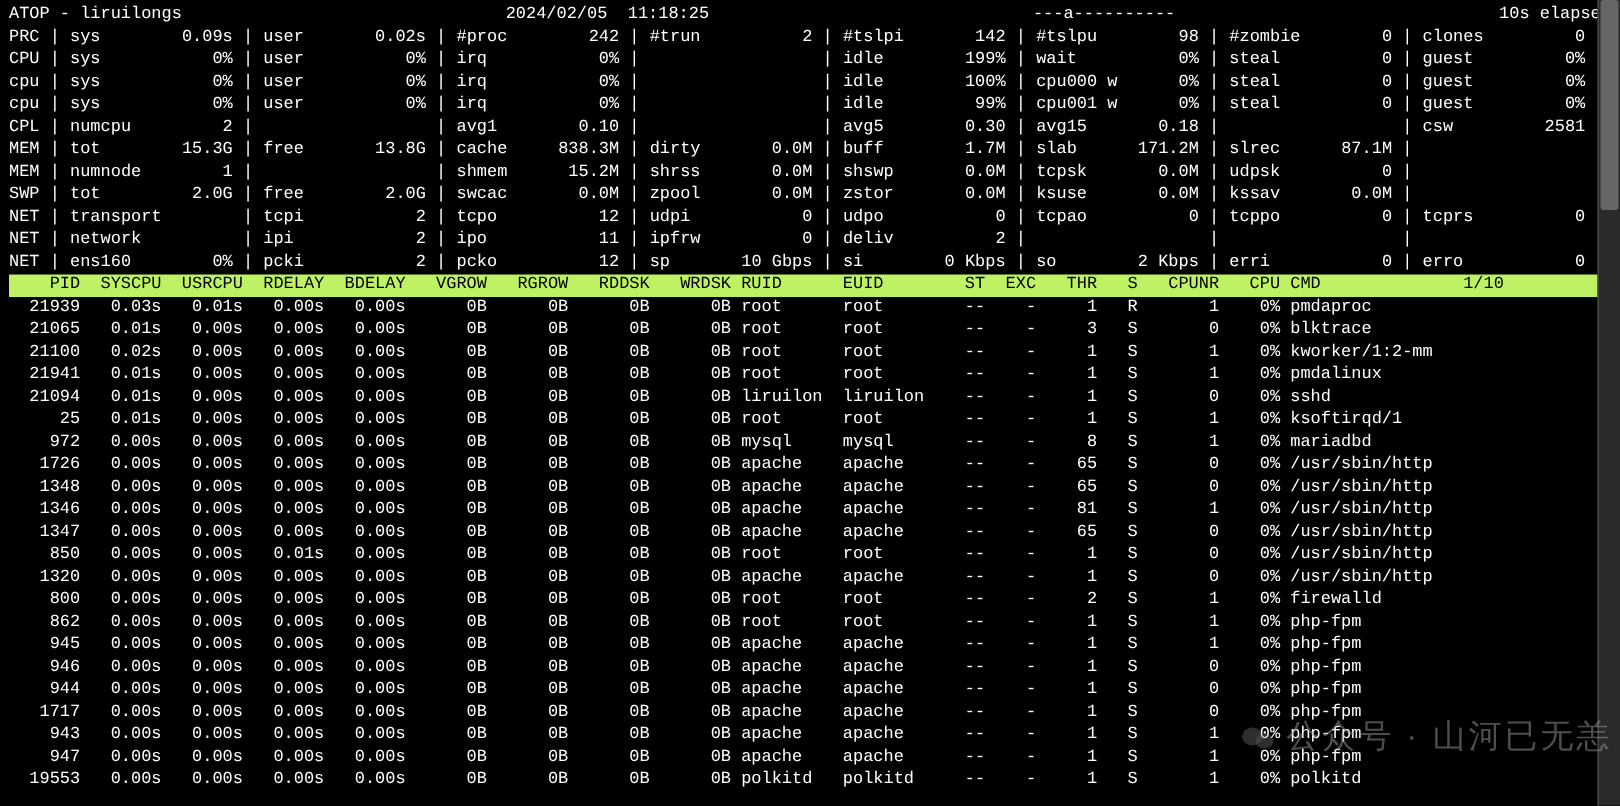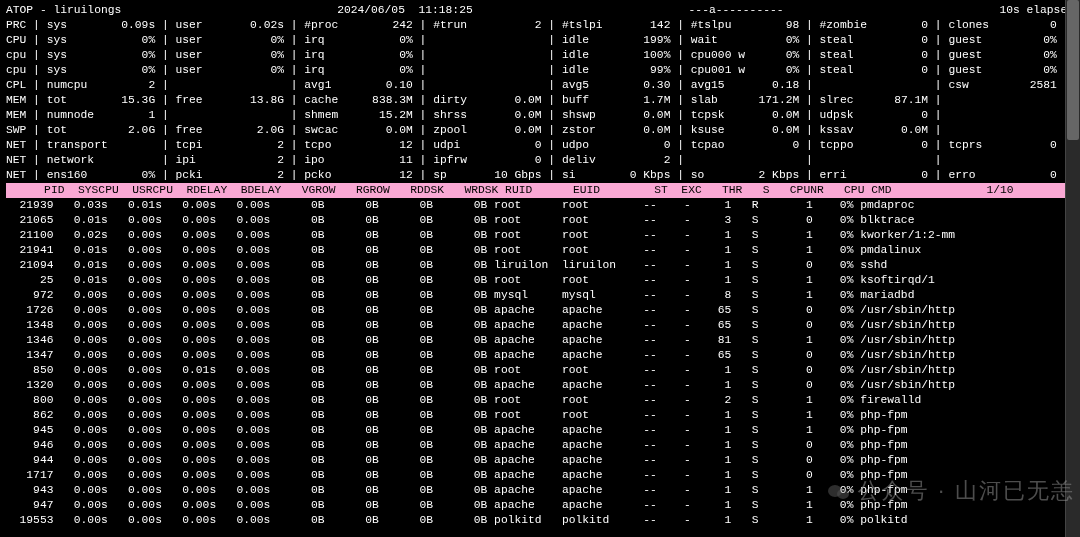--- a/index.html
+++ b/index.html
@@ -3,34 +3,34 @@
 <meta charset="utf-8">
 <style>
   html,body{margin:0;padding:0;background:#000;color:#fff;font-family:Consolas,"Courier New",monospace;font-size:11.3px;line-height:15px;width:1080px;height:537px;overflow:hidden;}
   .wrap{padding:3px 6px;}
   .tbar{display:flex;justify-content:space-between;gap:10px;}
   .tbar span{white-space:pre;}
   .sys{white-space:pre;font-family:Liberation Mono, monospace;}
   .sysrow{display:flex;}
   .sysrow > span{white-space:pre;}
   .msg{color:#0f0;white-space:pre;}
-  .hdr{color:#000;background:#f9a8d4;white-space:pre;font-weight:normal;padding-left:11px;}
+  .hdr{color:#000;background:#bef264;white-space:pre;font-weight:normal;}
   .proc{white-space:pre;}
   .watermark{position:absolute;right:5px;bottom:35px;color:#999;font-family:sans-serif;font-size:22px;opacity:0.5;letter-spacing:2px;pointer-events:none;}
   .wm-icon{display:inline-block;vertical-align:middle;margin-right:6px;}
   .scrollbar{position:absolute;right:0;top:0;width:14px;height:537px;background:#2a2a2a;border-left:1px solid #444;}
   .scroll-thumb{position:absolute;left:1px;right:1px;top:0;height:140px;background:#666;border-radius:2px;}
 </style>
 </head>
 <body>
 
 <div class="wrap">
   <div class="tbar">
     <span>ATOP - liruilongs</span>
-    <span>2024/06/05  11:18:25</span>
+    <span>2024/02/05  11:18:25</span>
     <span>---a----------</span>
     <span>10s elapsed</span>
   </div>
   <div id="syslines" class="sys"><div class="sysrow"><span>PRC | </span><span>sys        0.09s | </span><span>user       0.02s | </span><span>#proc        242 | </span><span>#trun          2 | </span><span>#tslpi       142 | </span><span>#tslpu        98 | </span><span>#zombie        0 | </span><span>clones         0 | </span><span>                 | </span></div><div class="sysrow"><span>CPU | </span><span>sys           0% | </span><span>user          0% | </span><span>irq           0% | </span><span>                 | </span><span>idle        199% | </span><span>wait          0% | </span><span>steal          0 | </span><span>guest         0% | </span><span>                 | </span></div><div class="sysrow"><span>cpu | </span><span>sys           0% | </span><span>user          0% | </span><span>irq           0% | </span><span>                 | </span><span>idle        100% | </span><span>cpu000 w      0% | </span><span>steal          0 | </span><span>guest         0% | </span><span>                 | </span></div><div class="sysrow"><span>cpu | </span><span>sys           0% | </span><span>user          0% | </span><span>irq           0% | </span><span>                 | </span><span>idle         99% | </span><span>cpu001 w      0% | </span><span>steal          0 | </span><span>guest         0% | </span><span>                 | </span></div><div class="sysrow"><span>CPL | </span><span>numcpu         2 | </span><span>                 | </span><span>avg1        0.10 | </span><span>                 | </span><span>avg5        0.30 | </span><span>avg15       0.18 | </span><span>                 | </span><span>csw         2581 | </span><span>                 | </span></div><div class="sysrow"><span>MEM | </span><span>tot        15.3G | </span><span>free       13.8G | </span><span>cache     838.3M | </span><span>dirty       0.0M | </span><span>buff        1.7M | </span><span>slab      171.2M | </span><span>slrec      87.1M | </span><span>                 | </span><span>pgtab       1.7M | </span></div><div class="sysrow"><span>MEM | </span><span>numnode        1 | </span><span>                 | </span><span>shmem      15.2M | </span><span>shrss       0.0M | </span><span>shswp       0.0M | </span><span>tcpsk       0.0M | </span><span>udpsk          0 | </span><span>                 | </span><span>                 | </span></div><div class="sysrow"><span>SWP | </span><span>tot         2.0G | </span><span>free        2.0G | </span><span>swcac       0.0M | </span><span>zpool       0.0M | </span><span>zstor       0.0M | </span><span>ksuse       0.0M | </span><span>kssav       0.0M | </span><span>                 | </span><span>vmcom       3.5G | </span></div><div class="sysrow"><span>NET | </span><span>transport        | </span><span>tcpi           2 | </span><span>tcpo          12 | </span><span>udpi           0 | </span><span>udpo           0 | </span><span>tcpao          0 | </span><span>tcppo          0 | </span><span>tcprs          0 | </span><span>tcpie          0 | </span></div><div class="sysrow"><span>NET | </span><span>network          | </span><span>ipi            2 | </span><span>ipo           11 | </span><span>ipfrw          0 | </span><span>deliv          2 | </span><span>                 | </span><span>                 | </span><span>                 | </span><span>icmpi          0 | </span></div><div class="sysrow"><span>NET | </span><span>ens160        0% | </span><span>pcki           2 | </span><span>pcko          12 | </span><span>sp       10 Gbps | </span><span>si        0 Kbps | </span><span>so        2 Kbps | </span><span>erri           0 | </span><span>erro           0 | </span><span>drpi           0 | </span></div></div>
   <div id="procheader" class="hdr">    PID  SYSCPU  USRCPU  RDELAY  BDELAY   VGROW   RGROW   RDDSK   WRDSK RUID      EUID        ST  EXC   THR   S   CPUNR   CPU CMD              1/10  </div>
   <div id="proclines" class="proc"><div>  21939   0.03s   0.01s   0.00s   0.00s      0B      0B      0B      0B root      root        --    -     1   R       1    0% pmdaproc        </div><div>  21065   0.01s   0.00s   0.00s   0.00s      0B      0B      0B      0B root      root        --    -     3   S       0    0% blktrace        </div><div>  21100   0.02s   0.00s   0.00s   0.00s      0B      0B      0B      0B root      root        --    -     1   S       1    0% kworker/1:2-mm  </div><div>  21941   0.01s   0.00s   0.00s   0.00s      0B      0B      0B      0B root      root        --    -     1   S       1    0% pmdalinux       </div><div>  21094   0.01s   0.00s   0.00s   0.00s      0B      0B      0B      0B liruilon  liruilon    --    -     1   S       0    0% sshd            </div><div>     25   0.01s   0.00s   0.00s   0.00s      0B      0B      0B      0B root      root        --    -     1   S       1    0% ksoftirqd/1     </div><div>    972   0.00s   0.00s   0.00s   0.00s      0B      0B      0B      0B mysql     mysql       --    -     8   S       1    0% mariadbd        </div><div>   1726   0.00s   0.00s   0.00s   0.00s      0B      0B      0B      0B apache    apache      --    -    65   S       0    0% /usr/sbin/http  </div><div>   1348   0.00s   0.00s   0.00s   0.00s      0B      0B      0B      0B apache    apache      --    -    65   S       0    0% /usr/sbin/http  </div><div>   1346   0.00s   0.00s   0.00s   0.00s      0B      0B      0B      0B apache    apache      --    -    81   S       1    0% /usr/sbin/http  </div><div>   1347   0.00s   0.00s   0.00s   0.00s      0B      0B      0B      0B apache    apache      --    -    65   S       0    0% /usr/sbin/http  </div><div>    850   0.00s   0.00s   0.01s   0.00s      0B      0B      0B      0B root      root        --    -     1   S       0    0% /usr/sbin/http  </div><div>   1320   0.00s   0.00s   0.00s   0.00s      0B      0B      0B      0B apache    apache      --    -     1   S       0    0% /usr/sbin/http  </div><div>    800   0.00s   0.00s   0.00s   0.00s      0B      0B      0B      0B root      root        --    -     2   S       1    0% firewalld       </div><div>    862   0.00s   0.00s   0.00s   0.00s      0B      0B      0B      0B root      root        --    -     1   S       1    0% php-fpm         </div><div>    945   0.00s   0.00s   0.00s   0.00s      0B      0B      0B      0B apache    apache      --    -     1   S       1    0% php-fpm         </div><div>    946   0.00s   0.00s   0.00s   0.00s      0B      0B      0B      0B apache    apache      --    -     1   S       0    0% php-fpm         </div><div>    944   0.00s   0.00s   0.00s   0.00s      0B      0B      0B      0B apache    apache      --    -     1   S       0    0% php-fpm         </div><div>   1717   0.00s   0.00s   0.00s   0.00s      0B      0B      0B      0B apache    apache      --    -     1   S       0    0% php-fpm         </div><div>    943   0.00s   0.00s   0.00s   0.00s      0B      0B      0B      0B apache    apache      --    -     1   S       1    0% php-fpm         </div><div>    947   0.00s   0.00s   0.00s   0.00s      0B      0B      0B      0B apache    apache      --    -     1   S       1    0% php-fpm         </div><div>  19553   0.00s   0.00s   0.00s   0.00s      0B      0B      0B      0B polkitd   polkitd     --    -     1   S       1    0% polkitd         </div></div>
 </div>
 
 <div class="scrollbar">
   <div class="scroll-thumb"></div>

